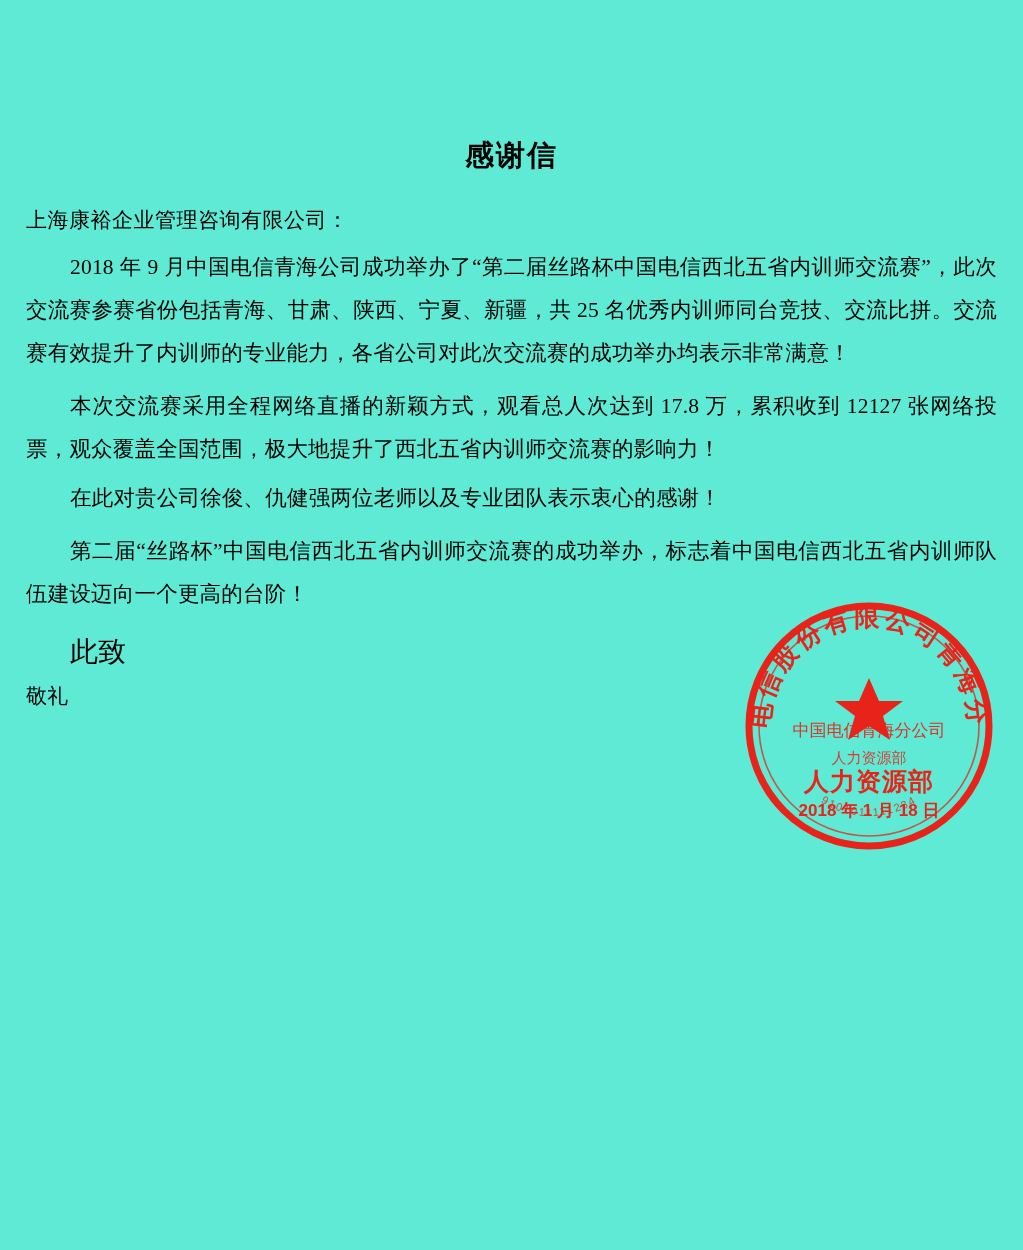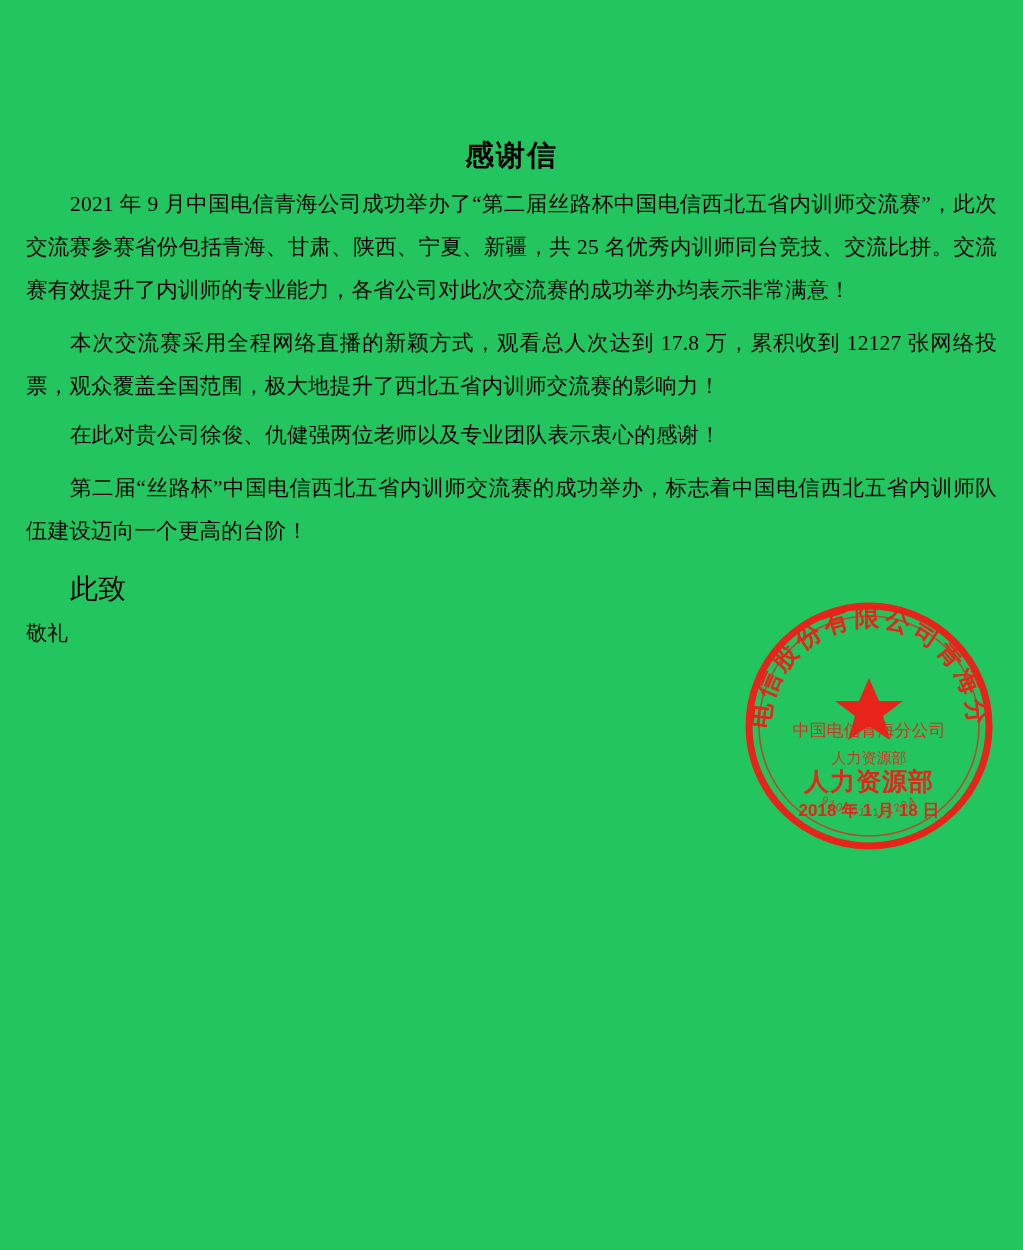--- a/index.html
+++ b/index.html
@@ -15,21 +15,21 @@
     font-family: "Liberation Serif", "DejaVu Serif", serif;
     color: #000000;
   }
 
   .page {
     position: absolute;
     left: 0;
     top: 0;
     width: 1023px;
     height: 1250px;
-    background: #22c55e;
+    background: #5eead4;
   }
 
   .doc-body {
     position: absolute;
     left: 26px;
     top: 0;
     width: 971px;
   }
 
   .doc-title {
@@ -91,22 +91,23 @@
 </style>
 </head>
 <body>
 
 <div class="page">
 
   <div class="doc-body">
 
     <h1 class="doc-title">感谢信</h1>
 
+    <div class="salutation">上海康裕企业管理咨询有限公司：</div>
 
-    <p class="para">2021 年 9 月中国电信青海公司成功举办了“第二届丝路杯中国电信西北五省内训师交流赛”，此次交流赛参赛省份包括青海、甘肃、陕西、宁夏、新疆，共 25 名优秀内训师同台竞技、交流比拼。交流赛有效提升了内训师的专业能力，各省公司对此次交流赛的成功举办均表示非常满意！</p>
+    <p class="para">2018 年 9 月中国电信青海公司成功举办了“第二届丝路杯中国电信西北五省内训师交流赛”，此次交流赛参赛省份包括青海、甘肃、陕西、宁夏、新疆，共 25 名优秀内训师同台竞技、交流比拼。交流赛有效提升了内训师的专业能力，各省公司对此次交流赛的成功举办均表示非常满意！</p>
 
     <p class="para">本次交流赛采用全程网络直播的新颖方式，观看总人次达到 17.8 万，累积收到 12127 张网络投票，观众覆盖全国范围，极大地提升了西北五省内训师交流赛的影响力！</p>
 
     <p class="para tight">在此对贵公司徐俊、仇健强两位老师以及专业团队表示衷心的感谢！</p>
 
     <p class="para">第二届“丝路杯”中国电信西北五省内训师交流赛的成功举办，标志着中国电信西北五省内训师队伍建设迈向一个更高的台阶！</p>
 
     <div class="closing-1">此致</div>
 
     <div class="closing-2">敬礼</div>

